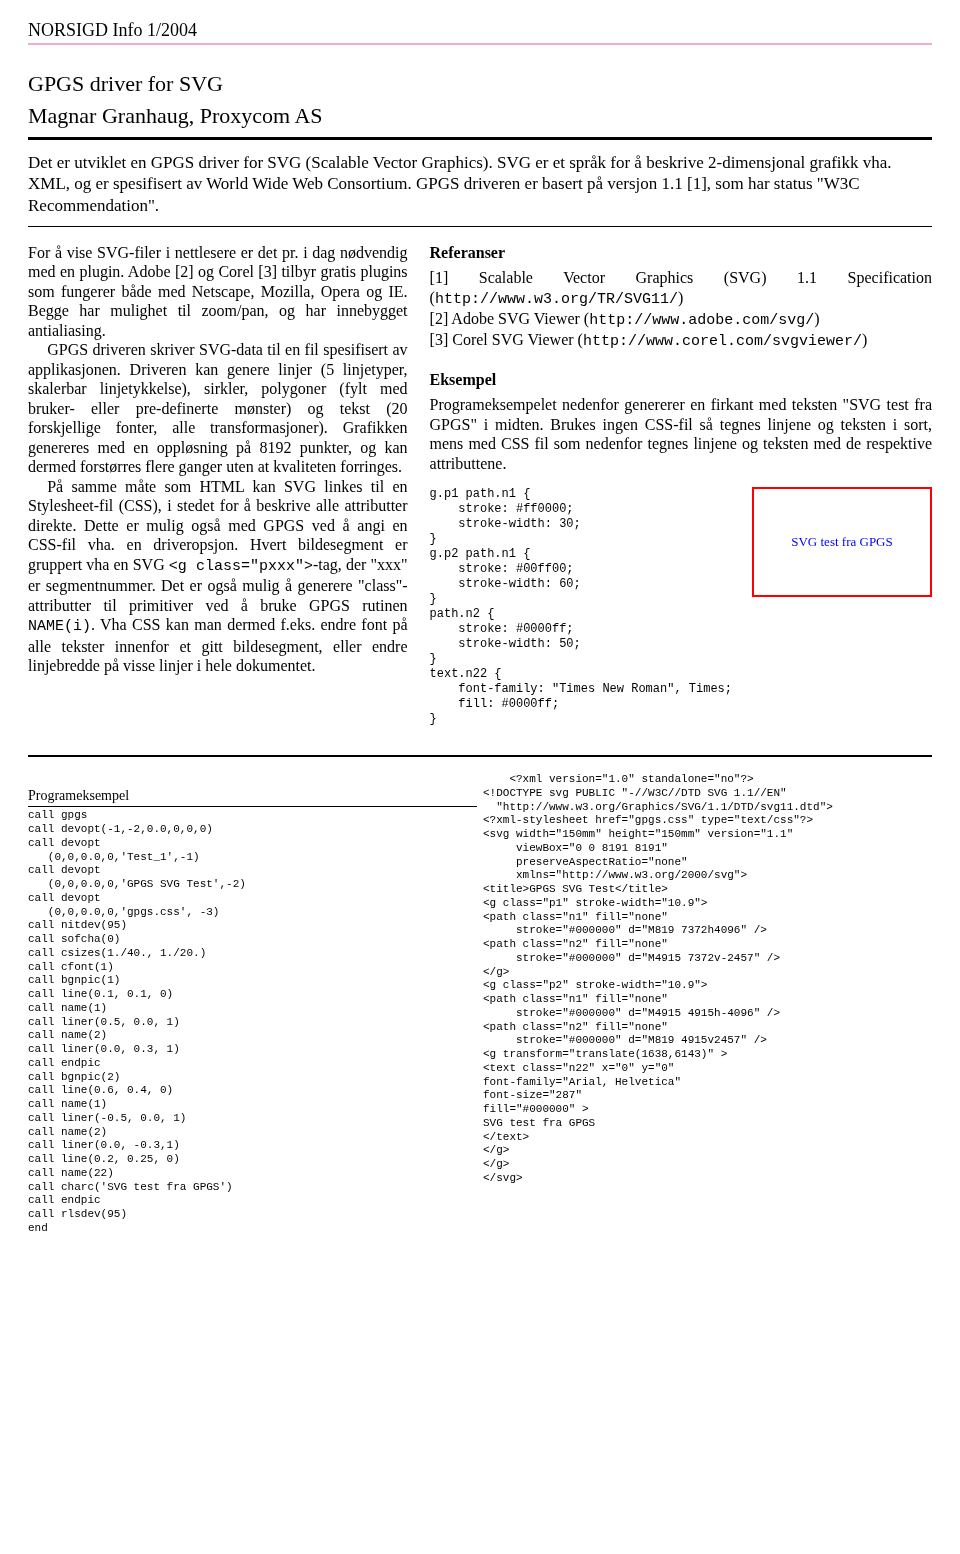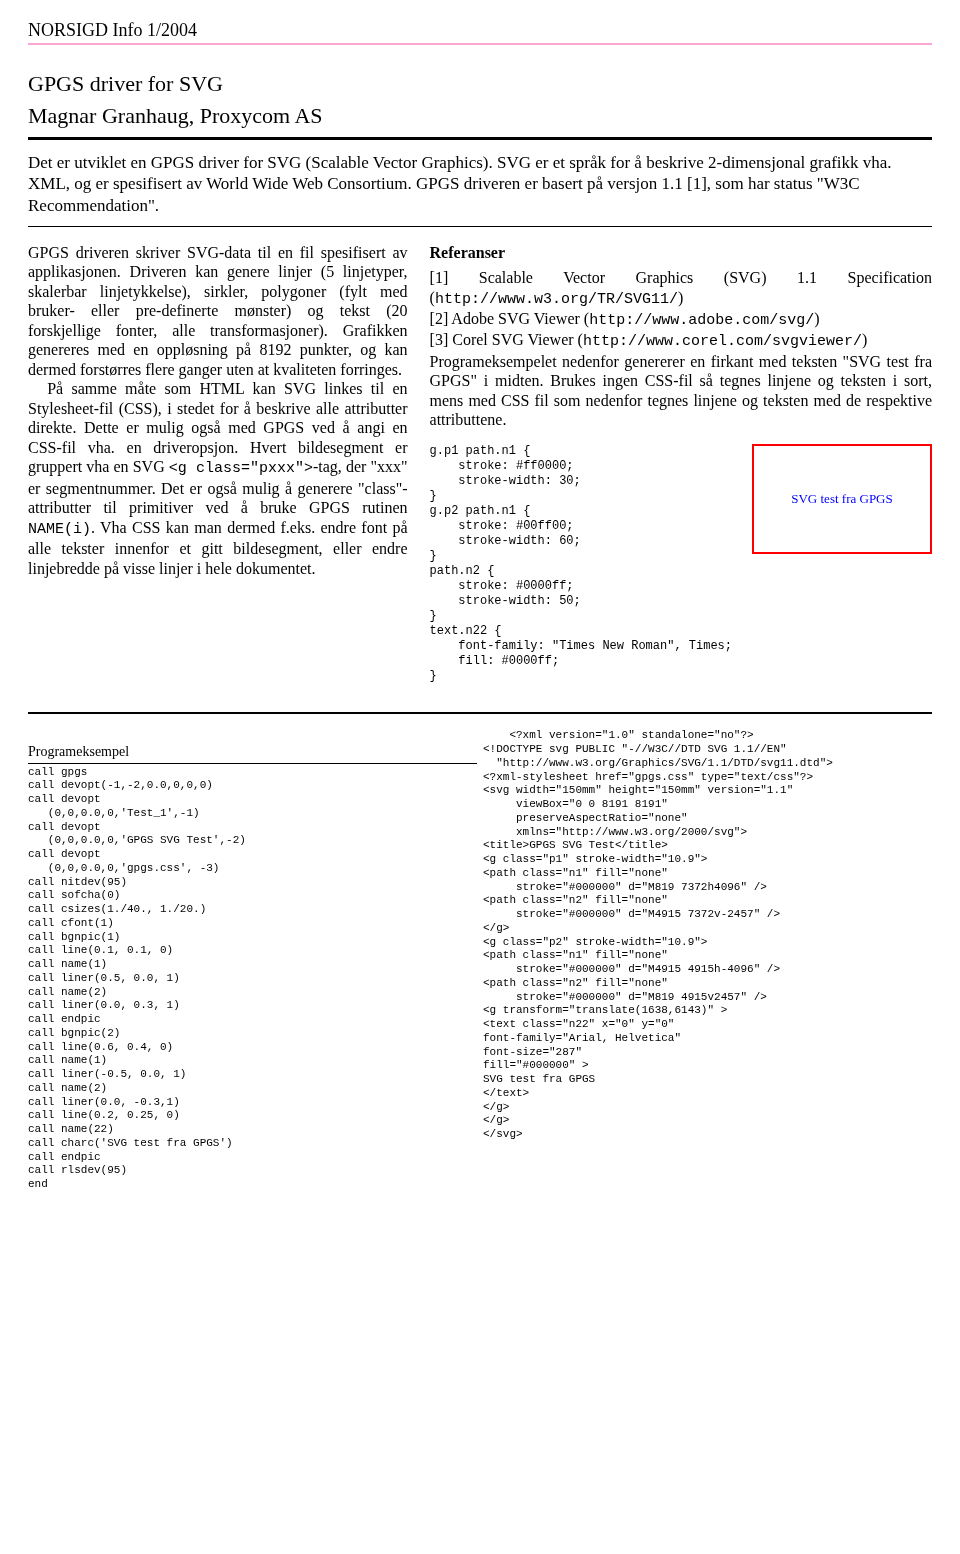--- a/index.html
+++ b/index.html
@@ -128,38 +128,40 @@
 <h1>GPGS driver for SVG</h1>
 <div class="author">Magnar Granhaug, Proxycom AS</div>
 
 <hr class="rule-thick">
 <div class="abstract">Det er utviklet en GPGS driver for SVG (Scalable Vector Graphics). SVG er et språk for å beskrive 2-dimensjonal grafikk vha. XML, og er spesifisert av World Wide Web Consortium. GPGS driveren er basert på versjon 1.1 [1], som har status "W3C Recommendation".</div>
 <hr class="rule-thin">
 
 <div class="columns">
 
   <div class="col">
+    <p>For å vise SVG-filer i nettlesere er det pr. i dag nødvendig med en plugin. Adobe [2] og Corel [3] tilbyr gratis plugins som fungerer både med Netscape, Mozilla, Opera og IE. Begge har mulighet til zoom/pan, og har innebygget antialiasing.</p>
     <p>GPGS driveren skriver SVG-data til en fil spesifisert av applikasjonen. Driveren kan genere linjer (5 linjetyper, skalerbar linjetykkelse), sirkler, polygoner (fylt med bruker- eller pre-definerte mønster) og tekst (20 forskjellige fonter, alle transformasjoner). Grafikken genereres med en oppløsning på 8192 punkter, og kan dermed forstørres flere ganger uten at kvaliteten forringes.</p>
     <p>
       <span>På samme måte som HTML kan SVG linkes til en Stylesheet-fil (CSS), i stedet for å beskrive alle attributter direkte. Dette er mulig også med GPGS ved å angi en CSS-fil vha. en driveropsjon. Hvert bildesegment er gruppert vha en SVG </span><code class="mono">&lt;g class="pxxx"&gt;</code><span>-tag, der "xxx" er segmentnummer. Det er også mulig å generere "class"-attributter til primitiver ved å bruke GPGS rutinen </span><code class="mono">NAME(i)</code><span>. Vha CSS kan man dermed f.eks. endre font på alle tekster innenfor et gitt bildesegment, eller endre linjebredde på visse linjer i hele dokumentet.</span>
     </p>
   </div>
 
   <div class="col">
     <div class="section-head">Referanser</div>
     <p style="text-indent:0">
       <span>[1] Scalable Vector Graphics (SVG) 1.1 Specification (</span><code class="mono">http://www.w3.org/TR/SVG11/</code><span>)</span>
     </p>
     <p style="text-indent:0">
       <span>[2] Adobe SVG Viewer (</span><code class="mono">http://www.adobe.com/svg/</code><span>)</span>
     </p>
     <p style="text-indent:0">
       <span>[3] Corel SVG Viewer (</span><code class="mono">http://www.corel.com/svgviewer/</code><span>)</span>
     </p>
 
+    <div class="section-head" style="margin-top:18px">Eksempel</div>
     <p style="text-indent:0">Programeksempelet nedenfor genererer en firkant med teksten "SVG test fra GPGS" i midten. Brukes ingen CSS-fil så tegnes linjene og teksten i sort, mens med CSS fil som nedenfor tegnes linjene og teksten med de respektive attributtene.</p>
 
     <div class="example-row">
       <div class="css-block">g.p1 path.n1 {
     stroke: #ff0000;
     stroke-width: 30;
 }
 g.p2 path.n1 {
     stroke: #00ff00;
     stroke-width: 60;

